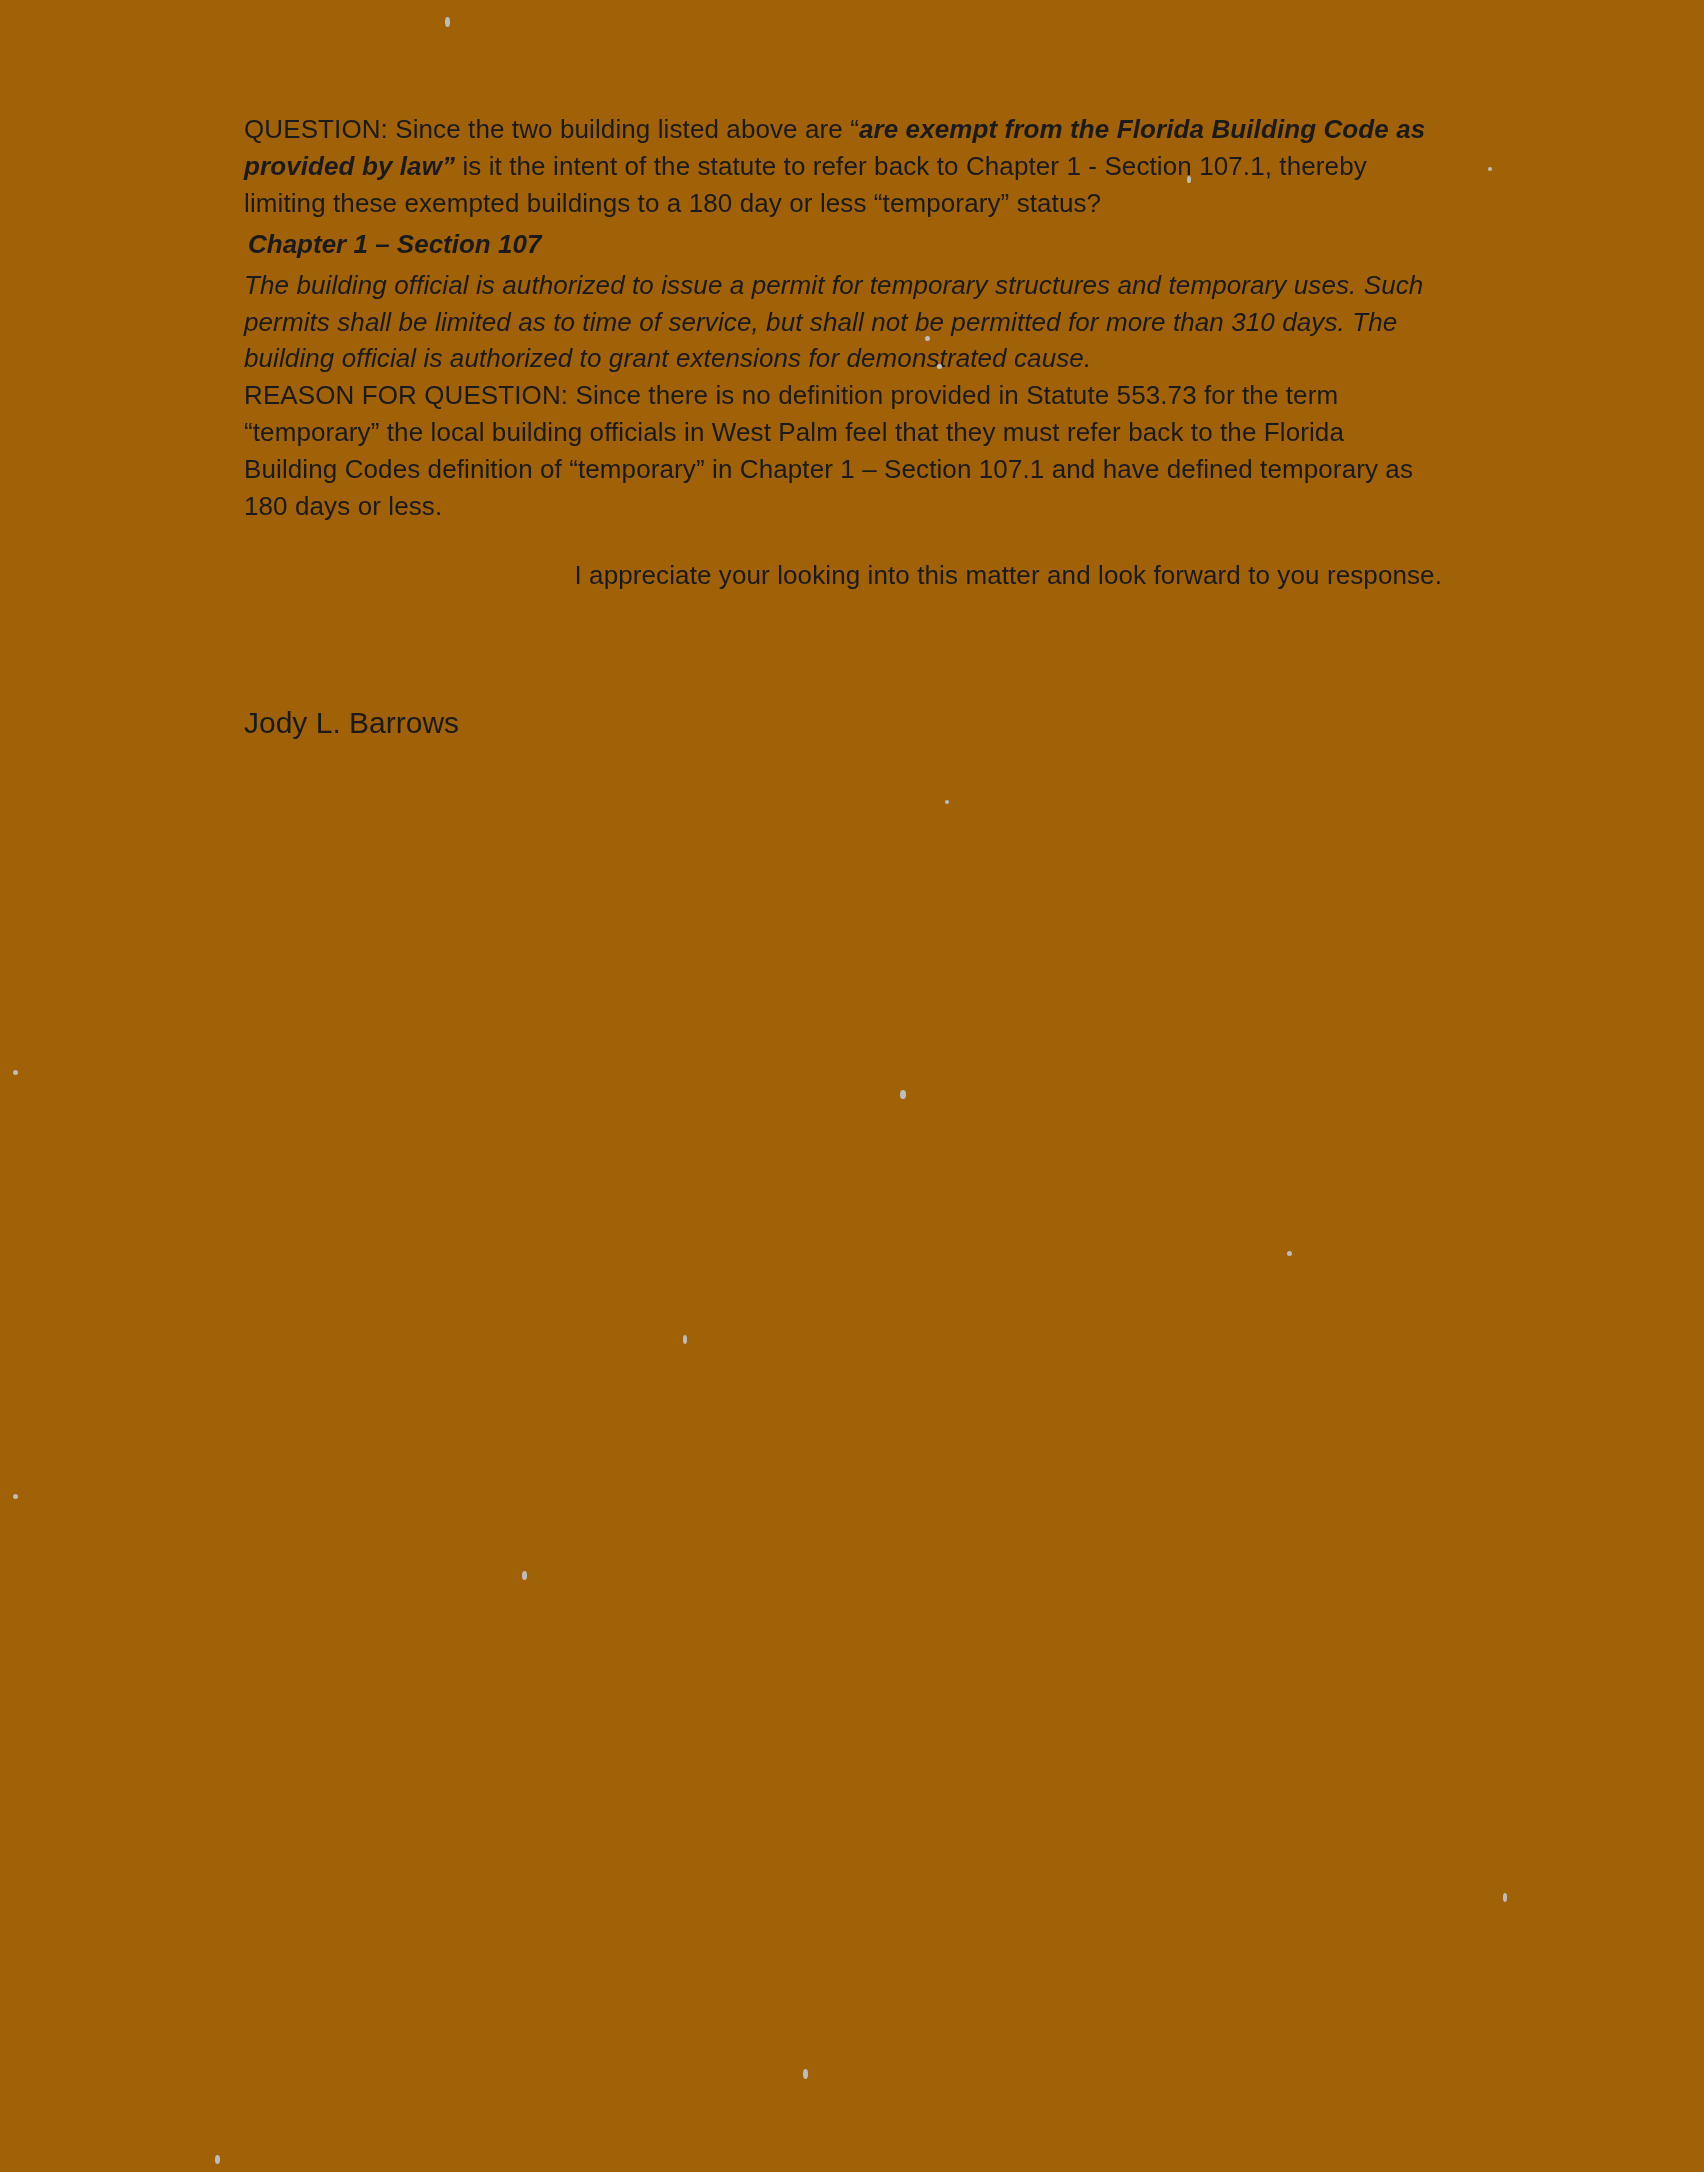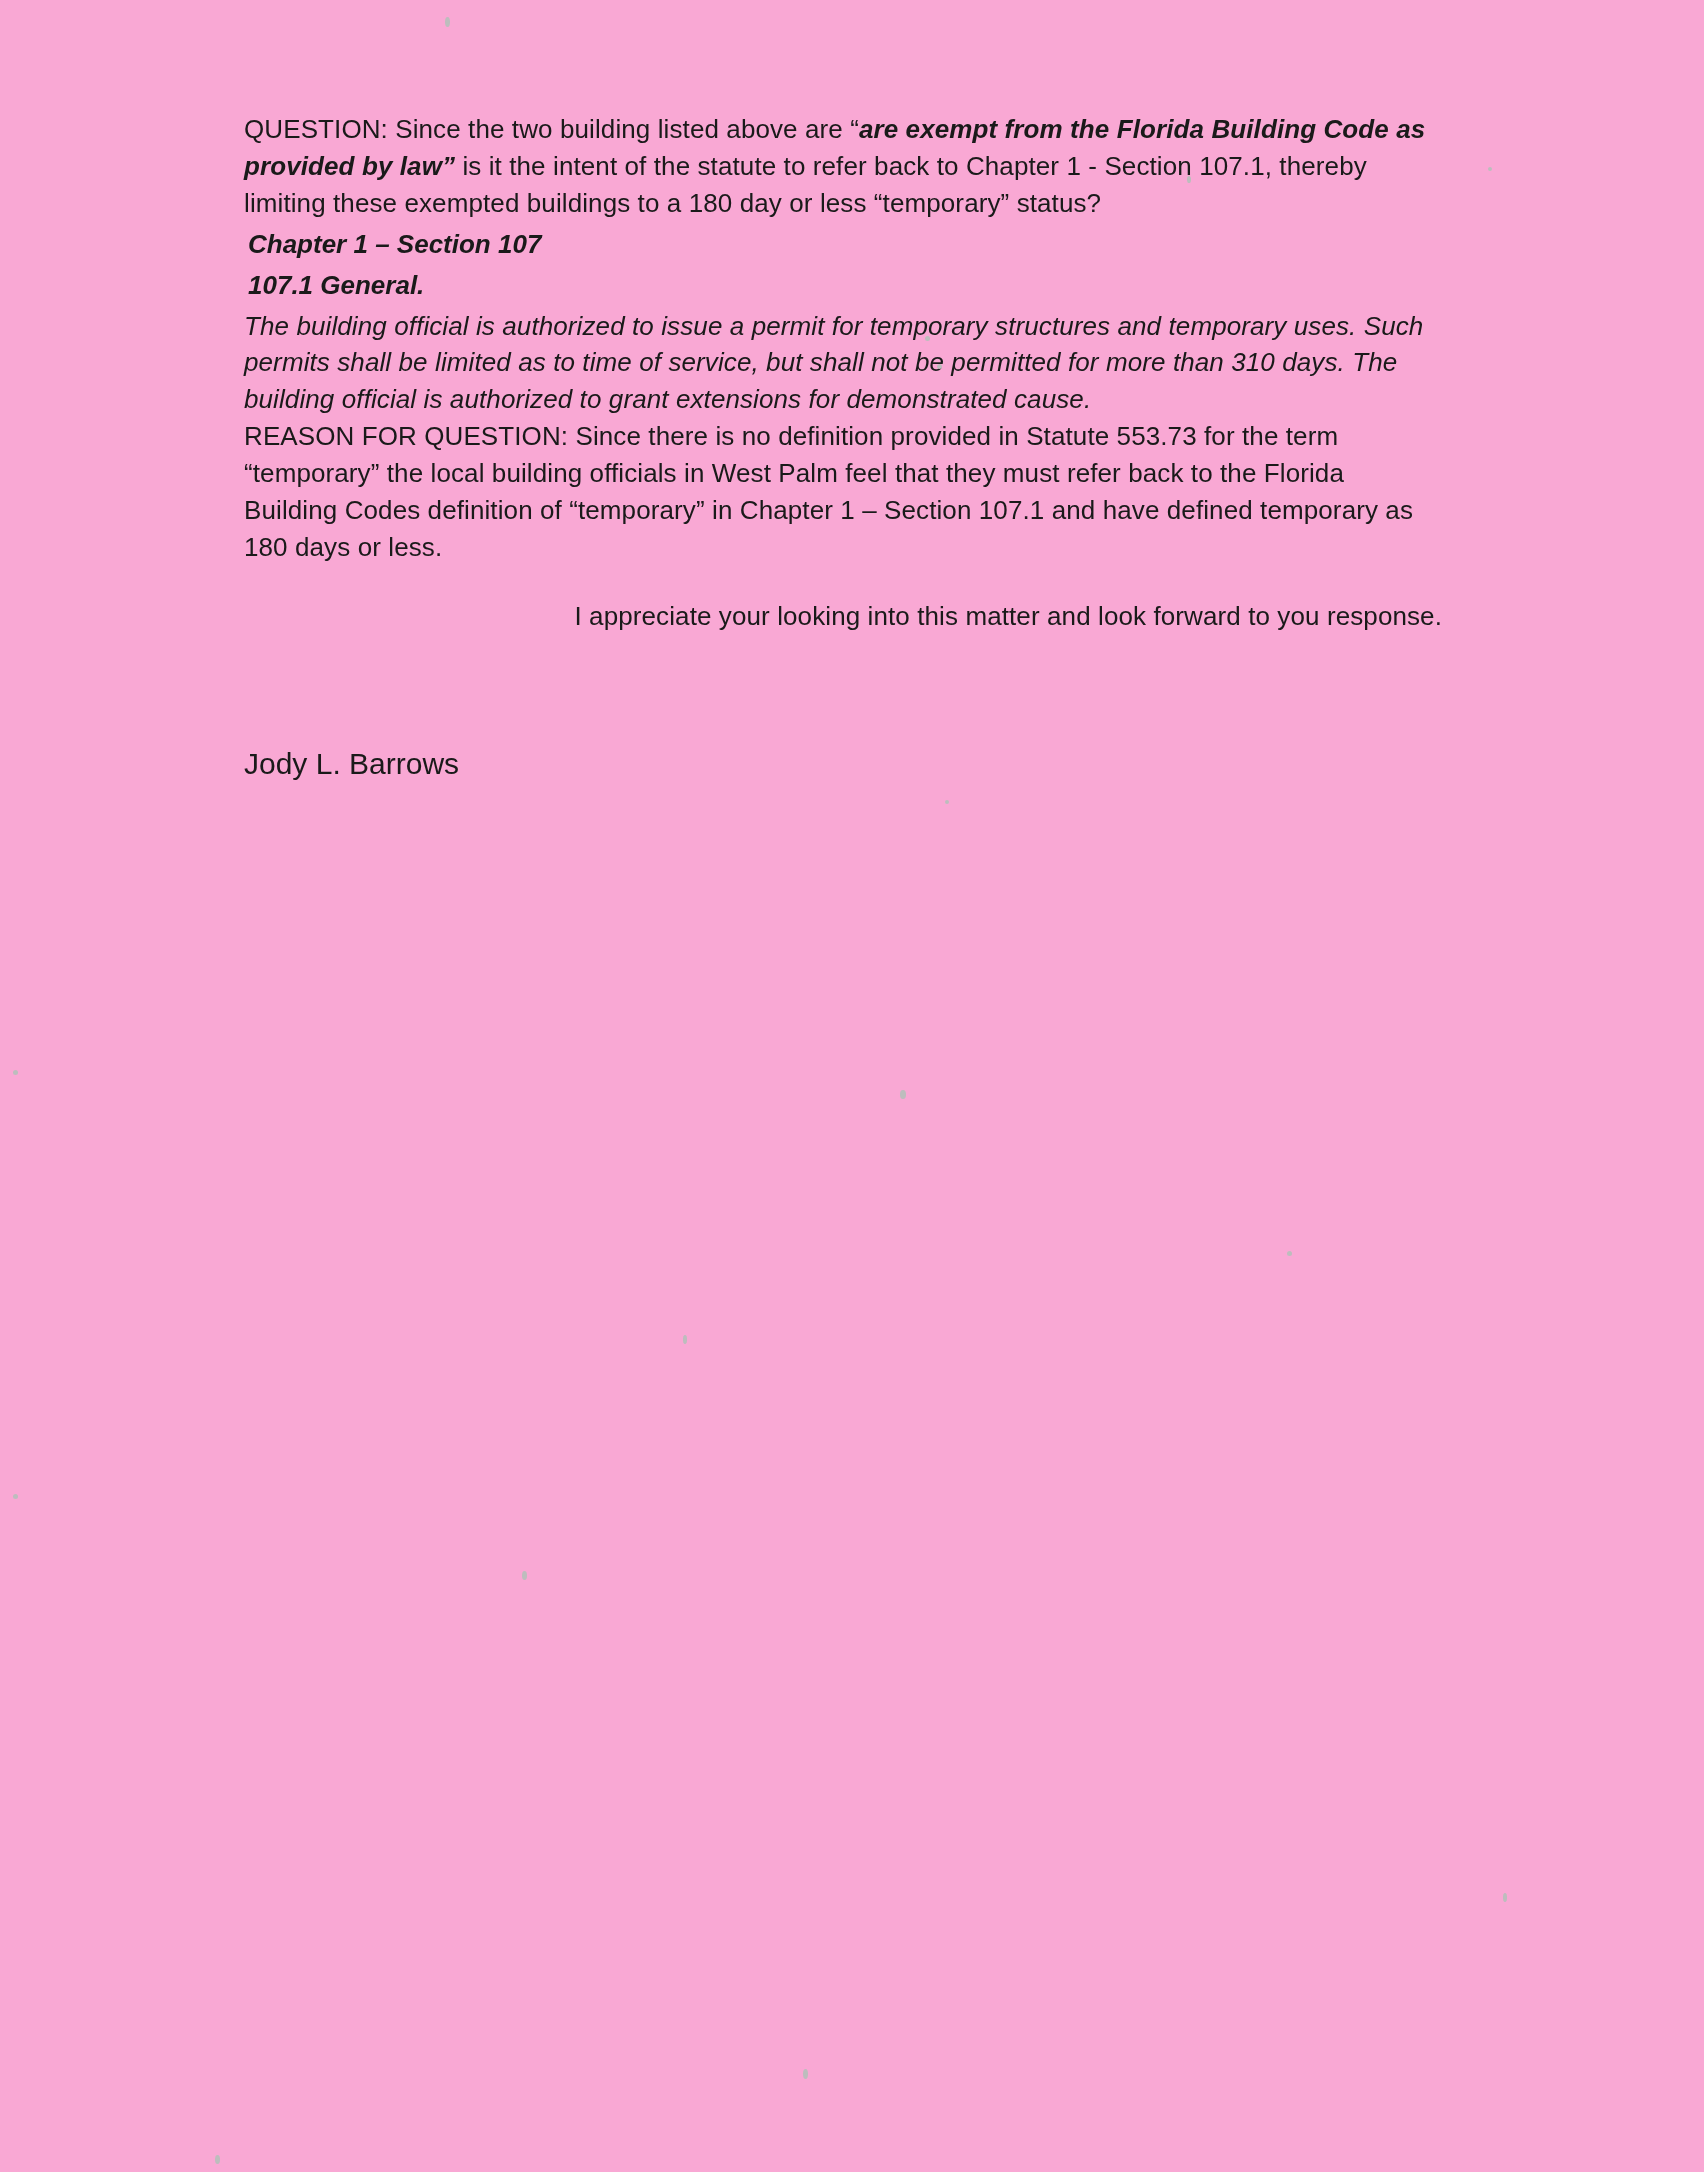--- a/index.html
+++ b/index.html
@@ -11,21 +11,21 @@
     width: 1704px;
     height: 2172px;
     position: relative;
     font-family: "Liberation Sans", sans-serif;
     color: #1a1a1a;
     overflow: hidden;
   }
   .page {
     position: absolute;
     inset: 0;
-    background: #f9a8d4;
+    background: #a16207;
   }
   .content {
     position: absolute;
     left: 244px;
     top: 111px;
     width: 1198px;
   }
   .para {
     font-size: 26px;
     line-height: 1.42;
@@ -61,21 +61,20 @@
 
 <div class="page">
 
   <div class="content">
 
     <p class="para">
       <span>QUESTION:  Since the two building listed above are “</span><span class="bolditalic">are exempt from the Florida Building Code as provided by law”</span><span> is it the intent of the statute to refer back to Chapter 1 - Section 107.1, thereby limiting these exempted buildings to a 180 day or less “temporary” status?</span>
     </p>
 
     <p class="heading block-gap-lg">Chapter 1 – Section 107</p>
-    <p class="heading">107.1 General.</p>
 
     <p class="para italic">The building official is authorized to issue a permit for temporary structures and temporary uses. Such permits shall be limited as to time of service, but shall not be permitted for more than 310 days. The building official is authorized to grant extensions for demonstrated cause.</p>
 
     <p class="para block-gap-xl">REASON FOR QUESTION:  Since there is no definition provided in Statute 553.73 for the term “temporary” the local building officials in West Palm feel that they must refer back to the Florida Building Codes definition of “temporary” in Chapter 1 – Section 107.1 and have defined temporary as 180 days or less.</p>
 
     <p class="para block-gap-md indent">I appreciate your looking into this matter and look forward to you response.</p>
 
 
     <p class="sig-name" style="margin-top:108px;">Jody L. Barrows</p>
 

